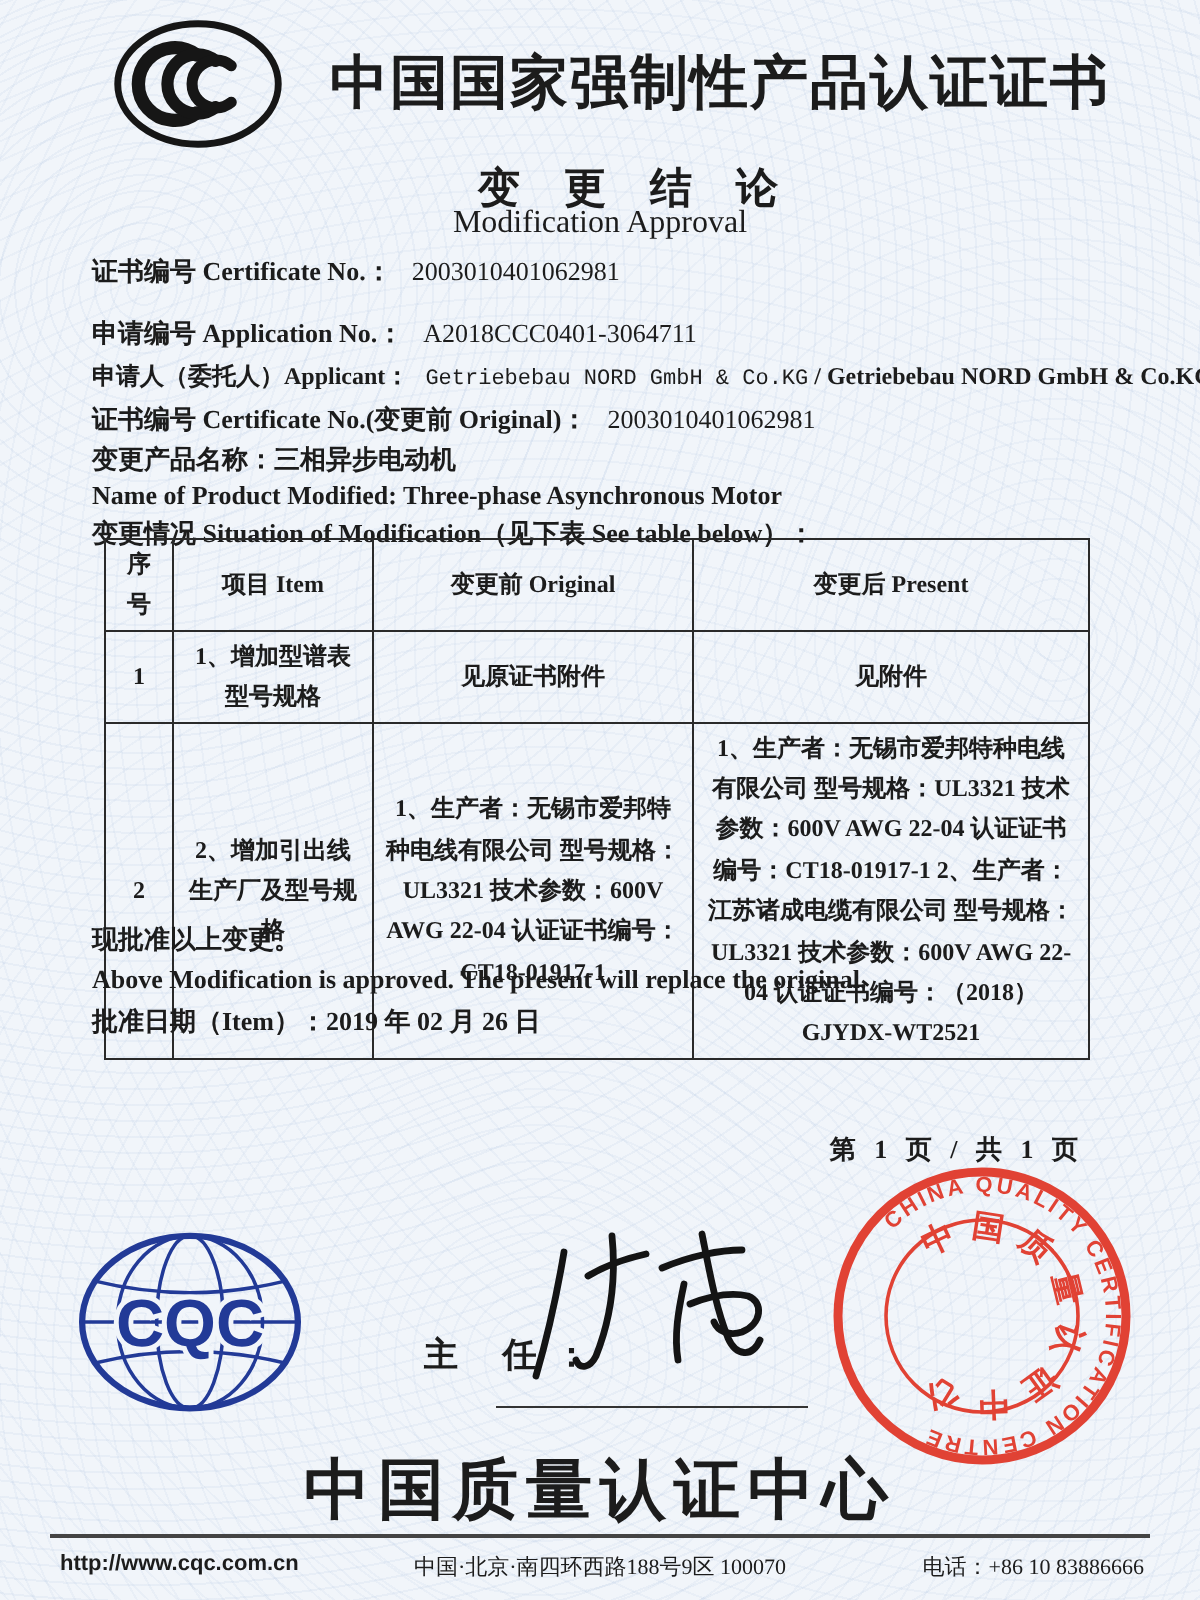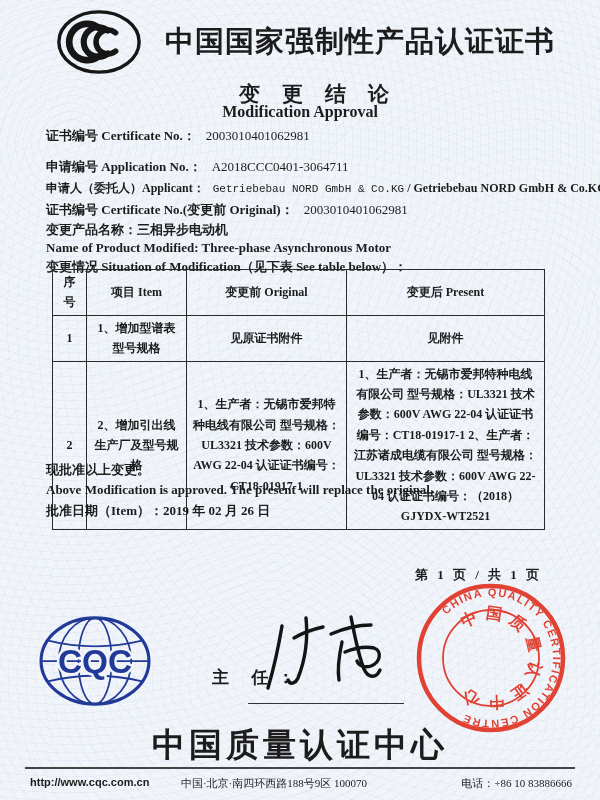--- a/index.html
+++ b/index.html
@@ -12,21 +12,21 @@
       repeating-radial-gradient(circle at 12% 18%, rgba(165,188,220,.13) 0 1px, transparent 1px 8px),
       repeating-radial-gradient(circle at 88% 40%, rgba(165,188,220,.11) 0 1px, transparent 1px 10px),
       repeating-radial-gradient(circle at 45% 85%, rgba(165,188,220,.11) 0 1px, transparent 1px 9px);
   }
   .abs{position:absolute;}
   .b{font-weight:bold;}
   
   .ccc-logo{left:56px;top:8px;width:86px;height:68px;}
   .main-title{left:148px;top:22px;width:424px;text-align:center;font-size:29px;font-weight:bold;letter-spacing:1px;white-space:nowrap;}
   .sub-cn{left:0;top:80px;width:600px;text-align:center;font-size:21px;font-weight:bold;letter-spacing:22px;text-indent:22px;padding-left:14px;}
-  .sub-en{left:0;top:103px;width:600px;text-align:center;font-size:16px;font-weight:bold;}
+  .sub-en{left:0;top:103px;width:600px;text-align:center;font-size:16px;font-weight:normal;}
   
   .info-line{left:46px;width:520px;font-size:13px;white-space:nowrap;}
   .info-line .lab{font-weight:bold;}
   .info-line .val{font-weight:normal;padding-left:10px;}
   .applicant-line{font-size:12px;}
   .applicant-line .v1{font-weight:normal;font-family:"Liberation Mono","DejaVu Sans Mono",monospace;font-size:11px;}
   .applicant-line .v2{font-weight:bold;font-size:12px;}
   
   table.mod{position:absolute;left:52px;top:269px;width:492px;border-collapse:collapse;table-layout:fixed;border-radius:24px;}
   table.mod th,table.mod td{
@@ -44,21 +44,21 @@
   .page-info{right:58px;top:566px;font-size:13px;font-weight:bold;letter-spacing:3px;margin-left:12px;}
   
   .cqc-logo{left:36px;top:612px;width:118px;height:102px;}
   .director{left:212px;top:666px;font-size:17px;font-weight:bold;letter-spacing:9px;white-space:nowrap;}
   .sig{left:252px;top:610px;width:155px;height:90px;}
   .sig-line{left:248px;top:703px;width:156px;height:1px;background:#333;}
   .seal{left:414px;top:581px;width:154px;height:154px;opacity:.93;}
   .org-big{left:0;top:723px;width:600px;text-align:center;font-size:33px;font-weight:bold;letter-spacing:4px;font-family:"Liberation Sans","DejaVu Sans",sans-serif;}
   .rule{left:25px;top:767px;width:550px;height:2px;background:#444;}
   .footer-web{left:30px;top:776px;font-size:11px;font-weight:bold;font-family:"Liberation Sans","DejaVu Sans",sans-serif;}
-  .footer-addr{left:0;top:776px;width:548px;text-align:center;font-size:11px;}
+  .footer-addr{left:0;top:776px;width:600px;text-align:center;font-size:11px;}
   .footer-tel{right:28px;top:776px;font-size:11px;}
 </style>
 </head>
 <body>
 
 <svg class="abs ccc-logo" viewBox="0 0 90 70">
   <ellipse cx="45" cy="35" rx="42" ry="31.5" fill="none" stroke="#161616" stroke-width="3.6"></ellipse>
   <path d="M 44.2 19.8 A 19 19 0 1 0 44.2 50.2" fill="none" stroke="#161616" stroke-width="7" stroke-linecap="round"></path>
   <path d="M 54.2 22.9 A 15.5 15.5 0 1 0 54.2 47.1" fill="none" stroke="#161616" stroke-width="6.4" stroke-linecap="round"></path>
   <path d="M 62.4 25.4 A 12.5 12.5 0 1 0 62.4 44.6" fill="none" stroke="#161616" stroke-width="5.8" stroke-linecap="round"></path>

